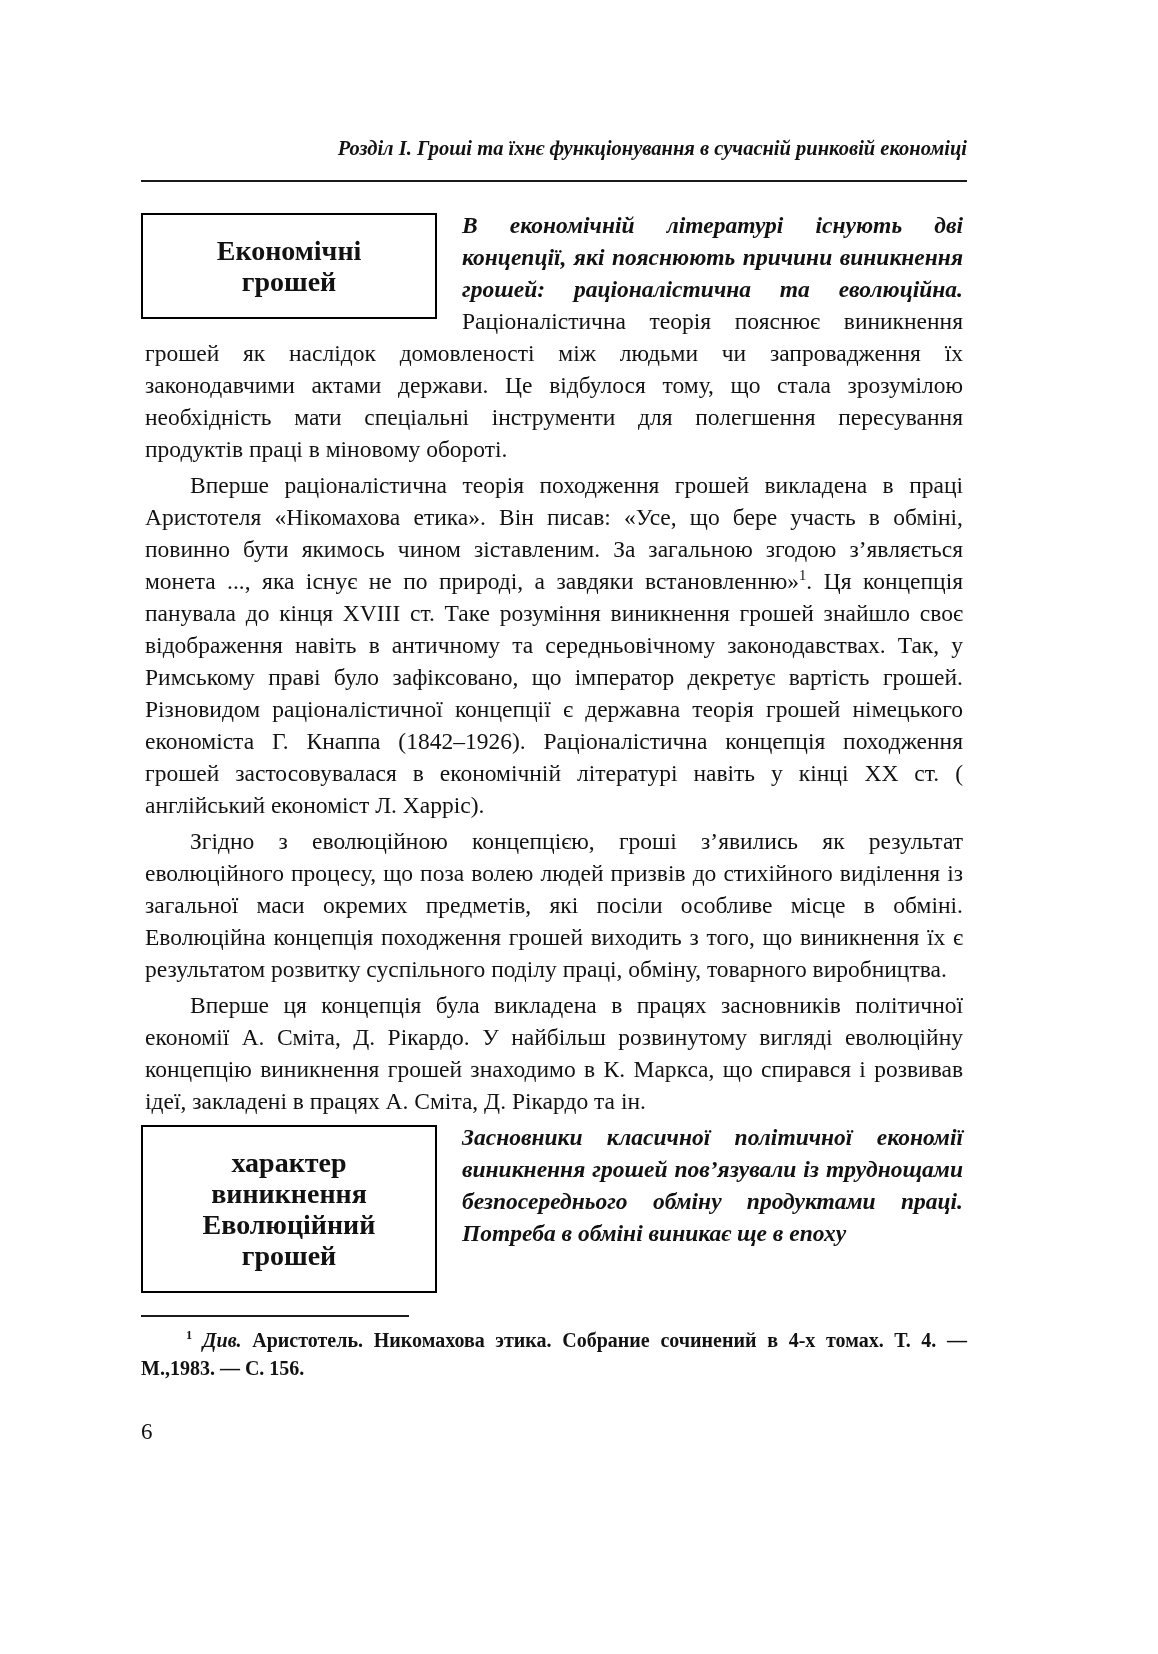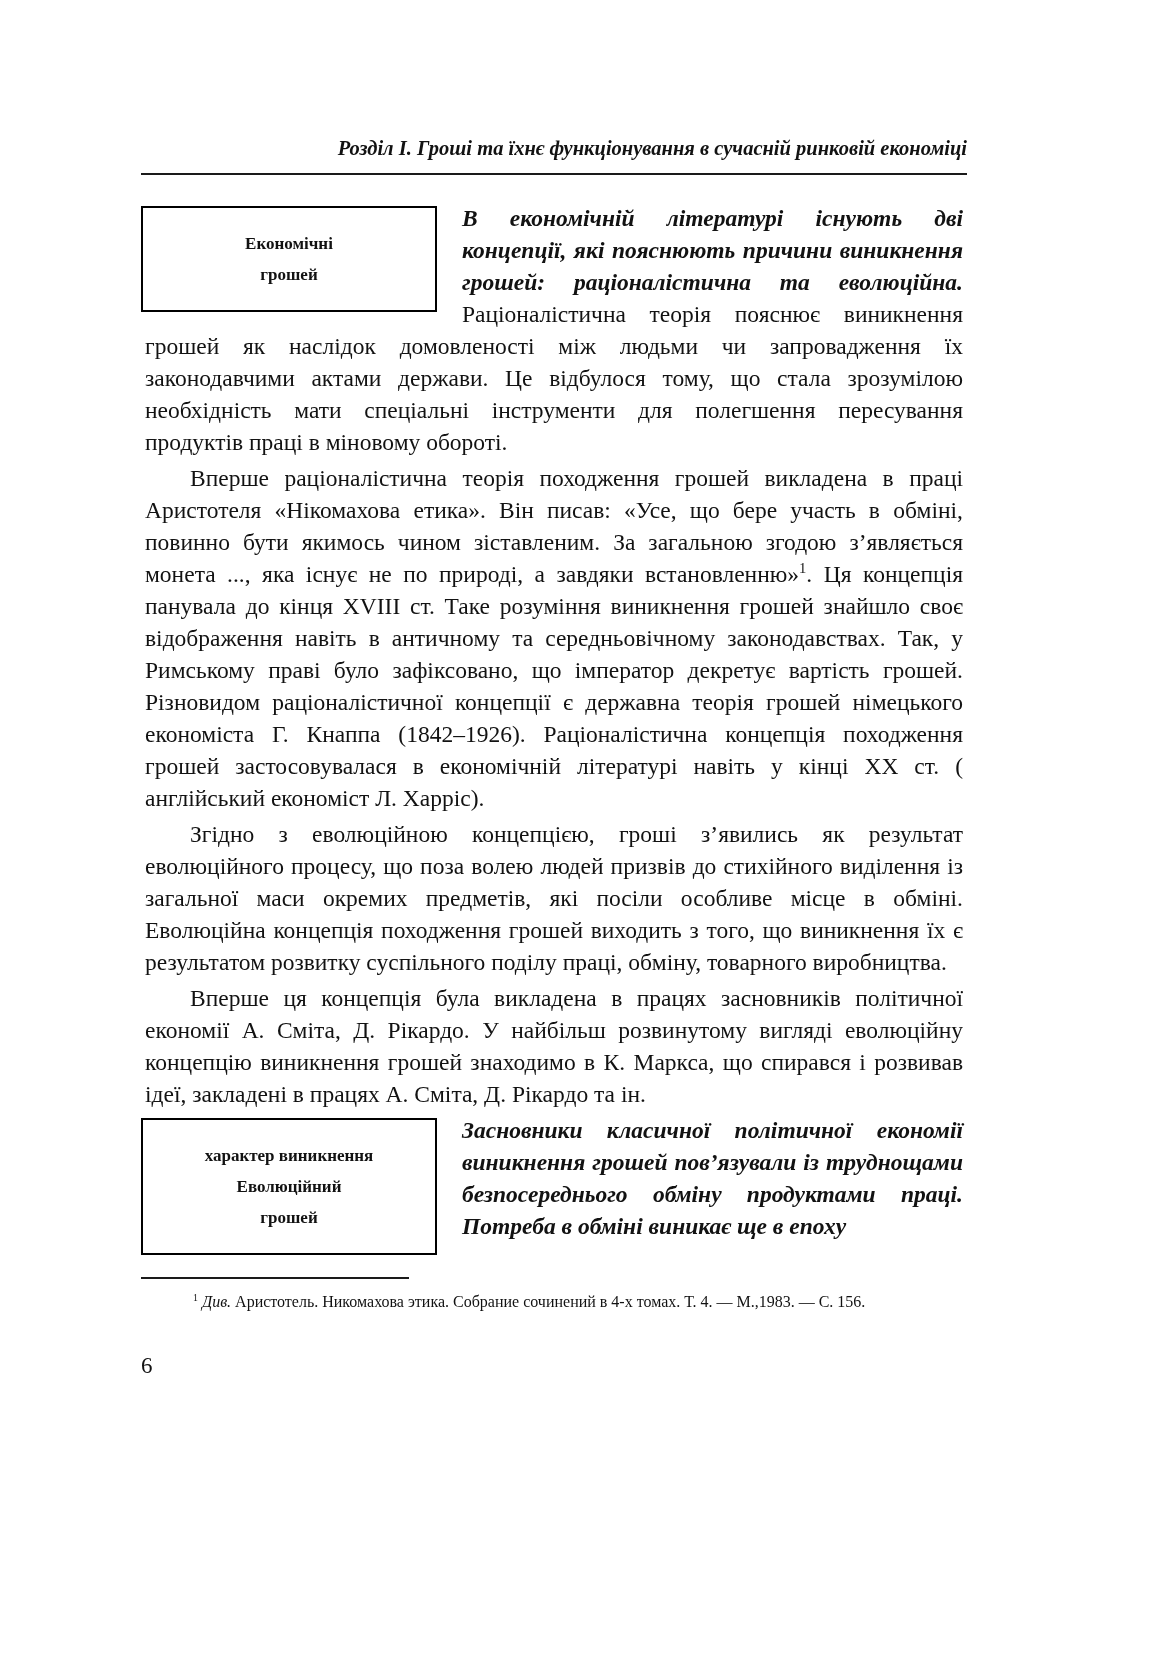--- a/index.html
+++ b/index.html
@@ -19,40 +19,40 @@
     left: 141px;
     top: 136px;
     width: 826px;
   }
   .running-head {
     font-style: italic;
     font-weight: bold;
     font-size: 20.5px;
     line-height: 25px;
     text-align: right;
-    padding-bottom: 12px;
+    padding-bottom: 19px;
     border-bottom: 2px solid #1a1a1a;
   }
   .body-text {
     margin-top: 27px;
     font-size: 23.5px;
     line-height: 32px;
     text-align: justify;
   }
   p.para { margin: 4px; padding: 0; }
   p.indent { text-indent: 45px; }
   .concept-box {
     float: left;
     width: 296px;
     border: 2px solid #000;
     padding: 20px 8px;
     margin: 4px 25px 10px 0;
     text-align: center;
     font-weight: bold;
-    font-size: 17px;
+    font-size: 28px;
     line-height: 31px;
   }
   .concept-box .box-line { display: block; }
   .lead {
     font-style: italic;
     font-weight: bold;
   }
   sup.fnref {
     font-size: 0.62em;
     vertical-align: super;
@@ -62,25 +62,26 @@
     clear: both;
     padding-top: 12px;
   }
   .footnote-rule {
     width: 268px;
     height: 0;
     border-top: 2px solid #1a1a1a;
     margin-bottom: 9px;
   }
   .footnote {
-    font-size: 16px;
+    font-size: 20px;
     line-height: 28px;
     text-align: justify;
     text-indent: 45px;
-    margin: 7px;
+    margin: 0;
+    font-weight: bold;
   }
   .fn-label { font-style: italic; }
   .page-number {
     margin-top: 34px;
     font-size: 23px;
   }
 </style>
 </head>
 <body>
 

